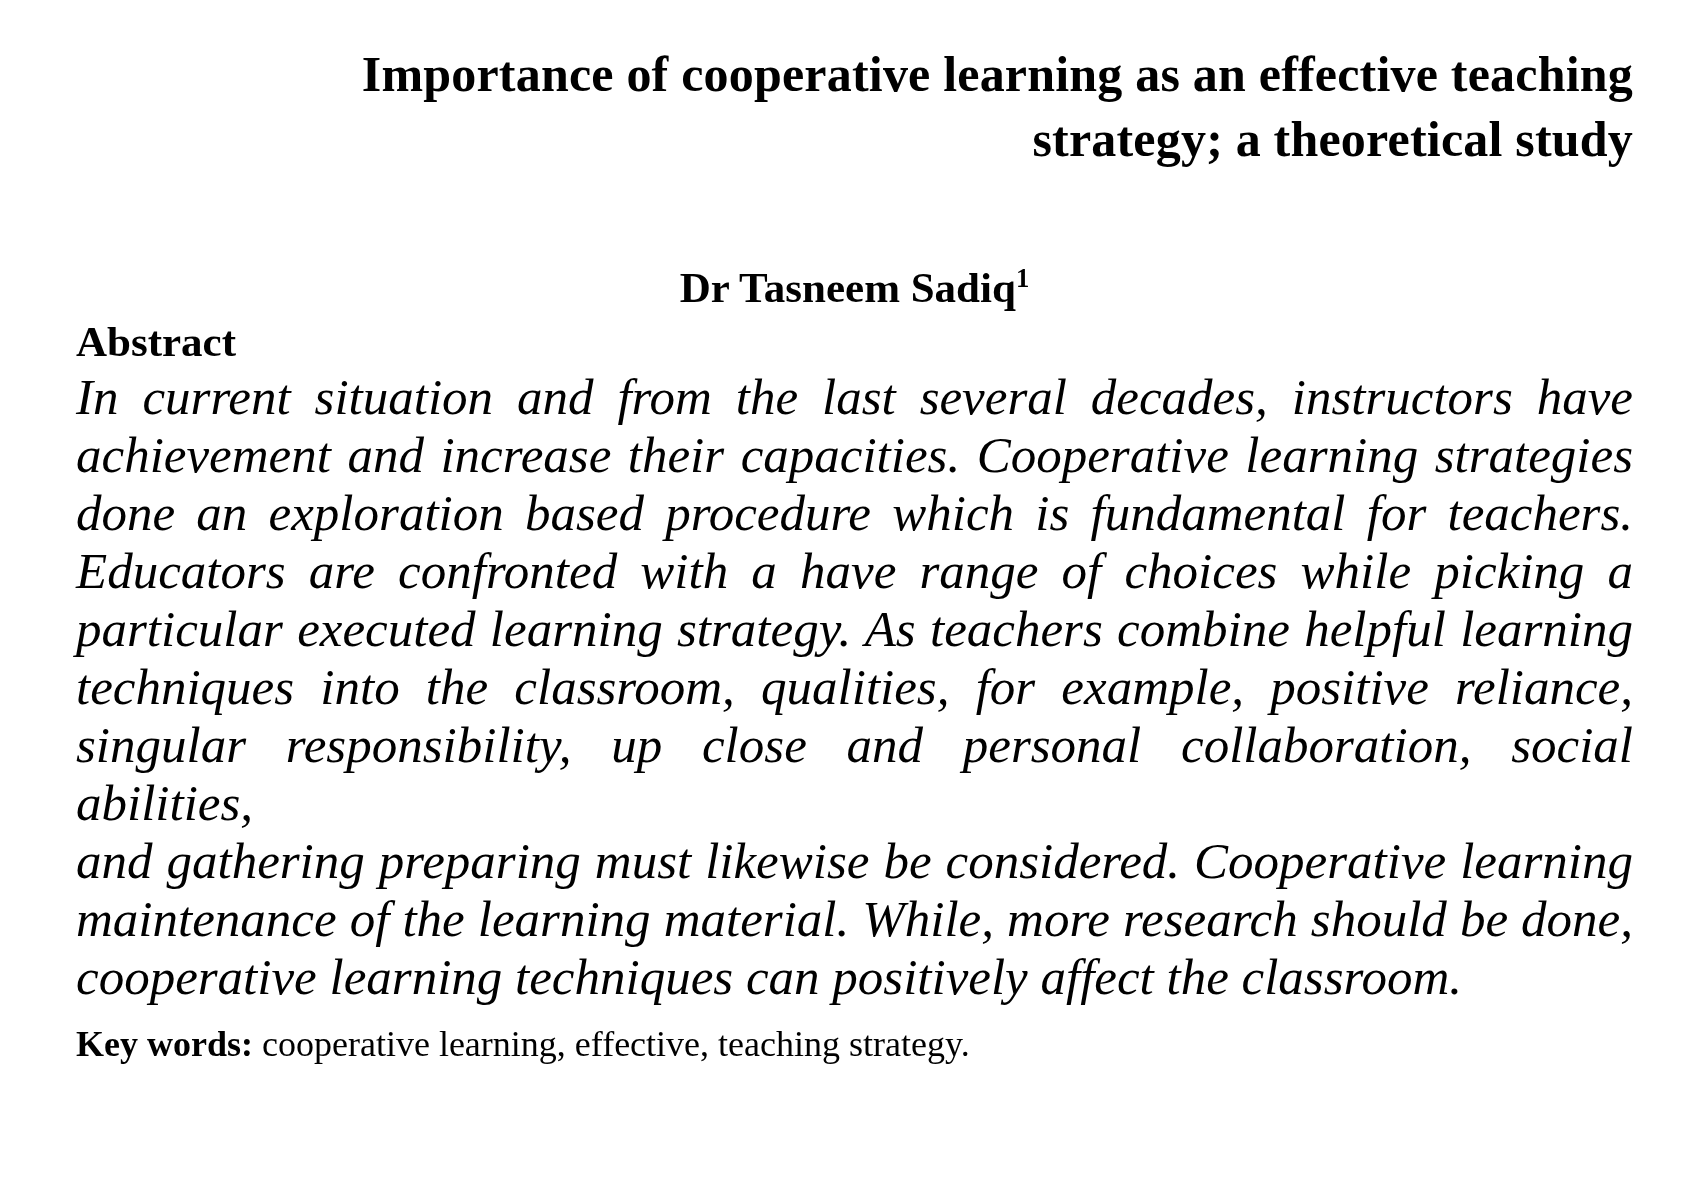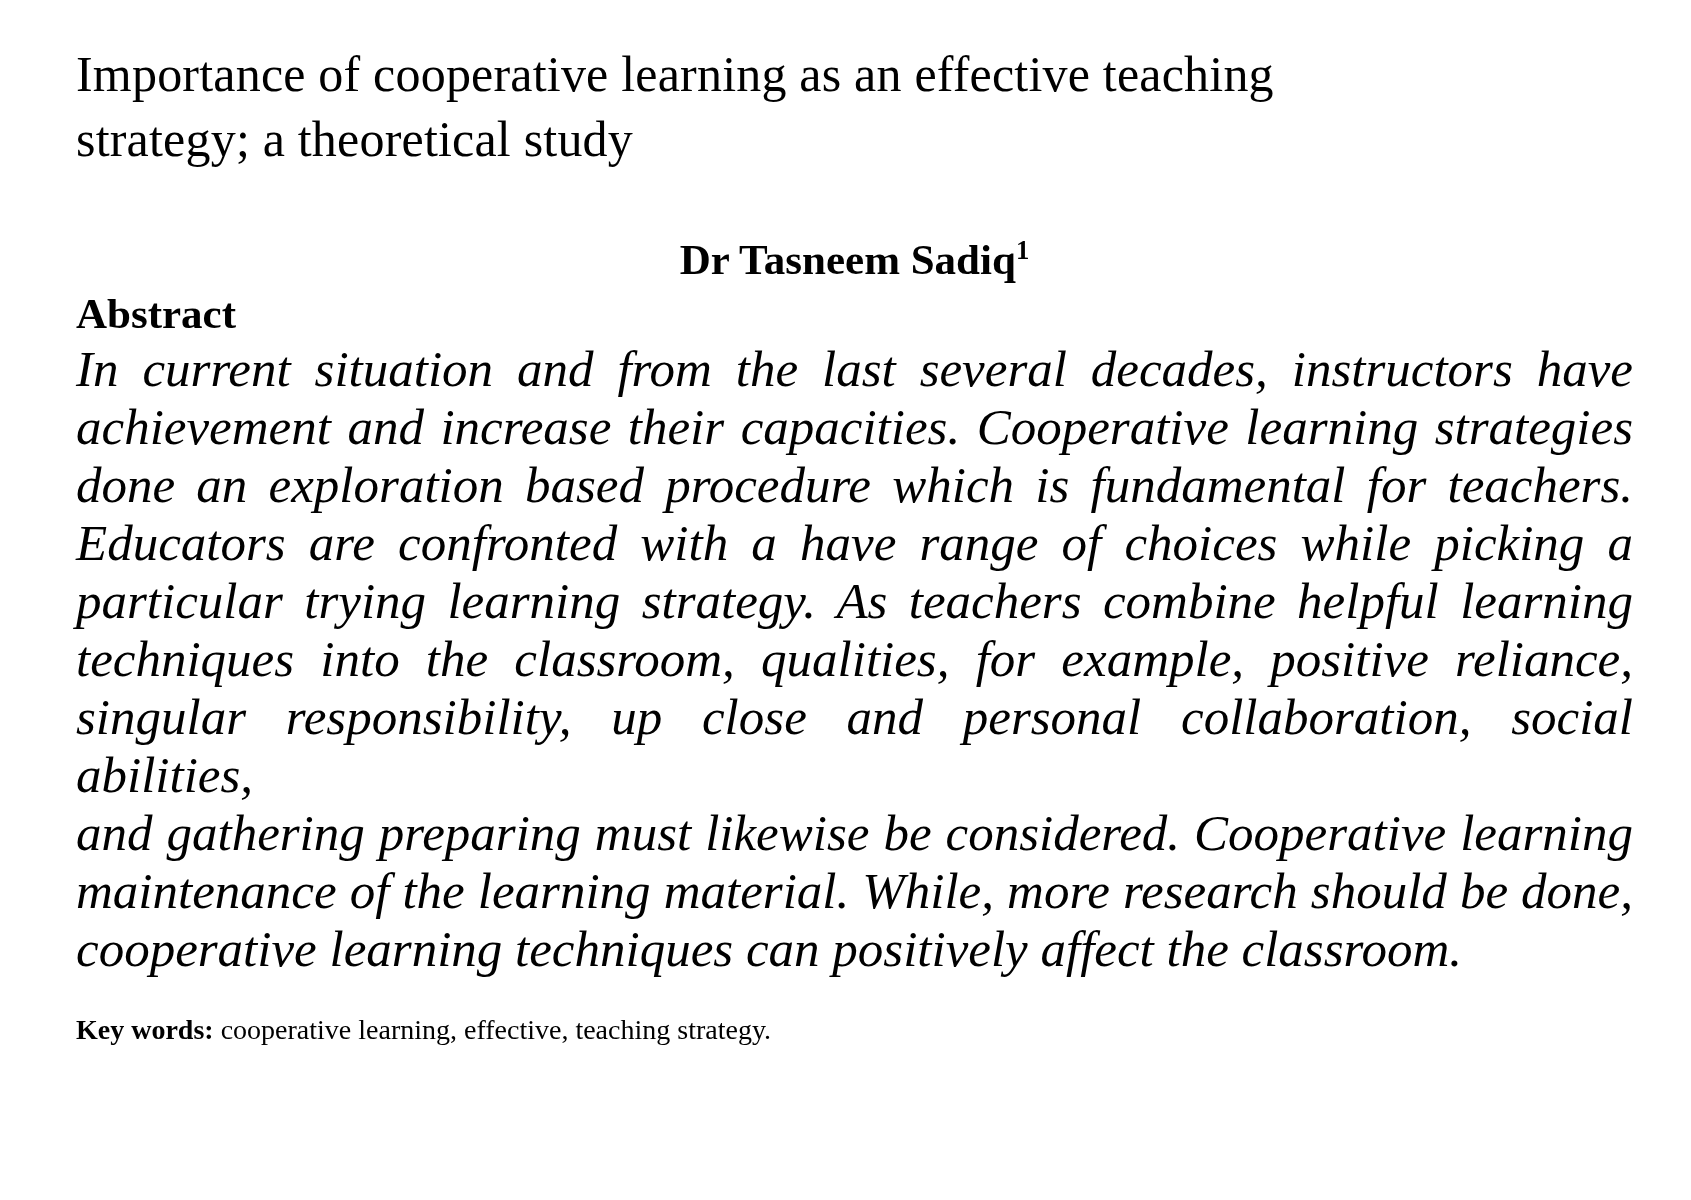--- a/index.html
+++ b/index.html
@@ -15,31 +15,31 @@
       color: #000000;
     }
     .page {
       box-sizing: border-box;
       width: 1691px;
       height: 1200px;
       padding: 42px 58px 0 76px;
       background: #ffffff;
     }
     .title {
-      text-align: left;
-      font-weight: normal;
+      text-align: right;
+      font-weight: bold;
       font-size: 50px;
       line-height: 65px;
       letter-spacing: 0.2px;
     }
     .title-line {
       white-space: nowrap;
     }
     .author {
-      margin-top: 62px;
+      margin-top: 90px;
       text-align: center;
       font-weight: bold;
       font-size: 43px;
       line-height: 52px;
       white-space: nowrap;
     }
     .author sup {
       font-size: 62%;
       vertical-align: super;
       line-height: 0;
@@ -59,22 +59,22 @@
     .abs-line {
       text-align: justify;
       text-align-last: justify;
       text-justify: inter-word;
       white-space: normal;
     }
     .abs-line.last {
       text-align-last: left;
     }
     .keywords {
-      margin-top: 26px;
-      font-size: 28px;
+      margin-top: 12px;
+      font-size: 36px;
       line-height: 52px;
       white-space: nowrap;
     }
     .keywords .kw-label {
       font-weight: bold;
     }
   </style>
 </head>
 <body>
 
@@ -87,21 +87,21 @@
 
   <div class="author"><span>Dr Tasneem Sadiq</span><sup>1</sup></div>
 
   <div class="abstract-heading">Abstract</div>
 
   <div class="abstract-body">
     <div class="abs-line">In current situation and from the last several decades, instructors have</div>
     <div class="abs-line">achievement and increase their capacities. Cooperative learning strategies</div>
     <div class="abs-line">done an exploration based procedure which is fundamental for teachers.</div>
     <div class="abs-line">Educators are confronted with a have range of choices while picking a</div>
-    <div class="abs-line">particular trying learning strategy. As teachers combine helpful learning</div>
+    <div class="abs-line">particular executed learning strategy. As teachers combine helpful learning</div>
     <div class="abs-line">techniques into the classroom, qualities, for example, positive reliance,</div>
     <div class="abs-line">singular responsibility, up close and personal collaboration, social abilities,</div>
     <div class="abs-line">and gathering preparing must likewise be considered. Cooperative learning</div>
     <div class="abs-line">maintenance of the learning material. While, more research should be done,</div>
     <div class="abs-line last">cooperative learning techniques can positively affect the classroom.</div>
   </div>
 
   <div class="keywords"><span class="kw-label">Key words:</span>
     <span class="kw-text">cooperative learning, effective, teaching strategy.</span></div>
 

